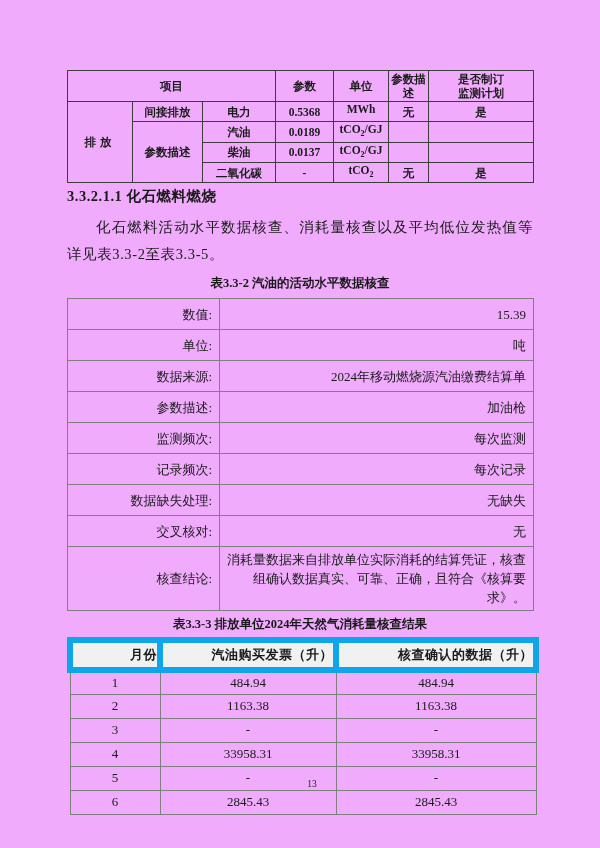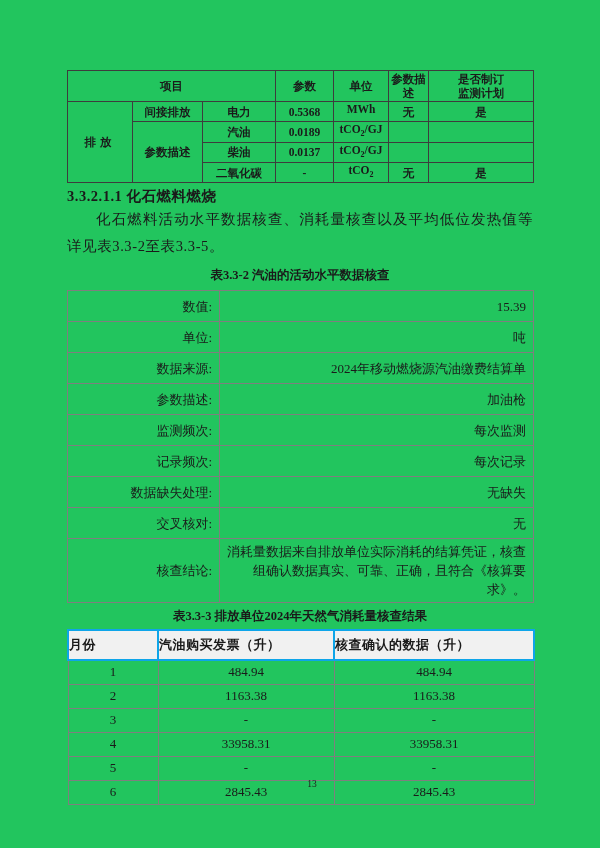--- a/index.html
+++ b/index.html
@@ -1,20 +1,20 @@
 <!DOCTYPE html>
 <html><head>
 <meta charset="utf-8">
 <style>
   * { margin:0; padding:0; box-sizing:border-box; }
   html,body { background:#ffffff; }
   .page {
     position:relative;
     width:600px; height:848px;
-    background:#22c55e;
+    background:#f0abfc;
     font-family:"Liberation Serif","DejaVu Serif",serif;
     color:#1a1a1a;
     overflow:hidden;
   }
   .content { position:absolute; left:67px; top:70px; width:466px; }
 
   
   table { border-collapse:collapse; }
   .t-summary { width:466px; table-layout:fixed; font-size:11.5px; }
   .t-summary th, .t-summary td {
@@ -30,20 +30,21 @@
   .wrap60 { display:inline-block; max-width:52px; line-height:14px; }
   sub { font-size:8px; }
 
   
   .heading {
     margin-top:4px;
     font-size:14.5px; font-weight:bold; letter-spacing:0.5px;
     line-height:19px;
   }
   .para {
+    margin-top:8px;
     font-size:14.5px; line-height:27px;
     text-align:justify; text-indent:29px; letter-spacing:0.6px;
   }
   .caption {
     text-align:center; font-weight:bold;
     font-size:12.5px; line-height:16px;
   }
   .cap1 { margin-top:7px; }
   .cap2 { margin-top:5px; }
 
@@ -52,22 +53,22 @@
   .t-kv td {
     border:1px solid #7f7f7f;
     height:31px; vertical-align:middle;
     padding:3px 7px; line-height:19px;
     text-align:right;
   }
 
   
   .t-monthly { margin-top:5px; width:466px; table-layout:fixed; font-size:13px; }
   .t-monthly th {
-    border:2px solid #0ea5e9; background:#f1f1f1;
-    height:30px; vertical-align:middle; text-align:left;
+    border:6px solid #0ea5e9; background:#f1f1f1;
+    height:30px; vertical-align:middle; text-align:right;
     font-weight:bold; letter-spacing:0.5px;
   }
   .t-monthly td {
     border:1px solid #7f7f7f;
     height:24px; vertical-align:middle; text-align:center;
   }
 
   .page-number {
     position:absolute; left:12px; top:779px; width:600px;
     text-align:center; font-size:9.5px; color:#222;

